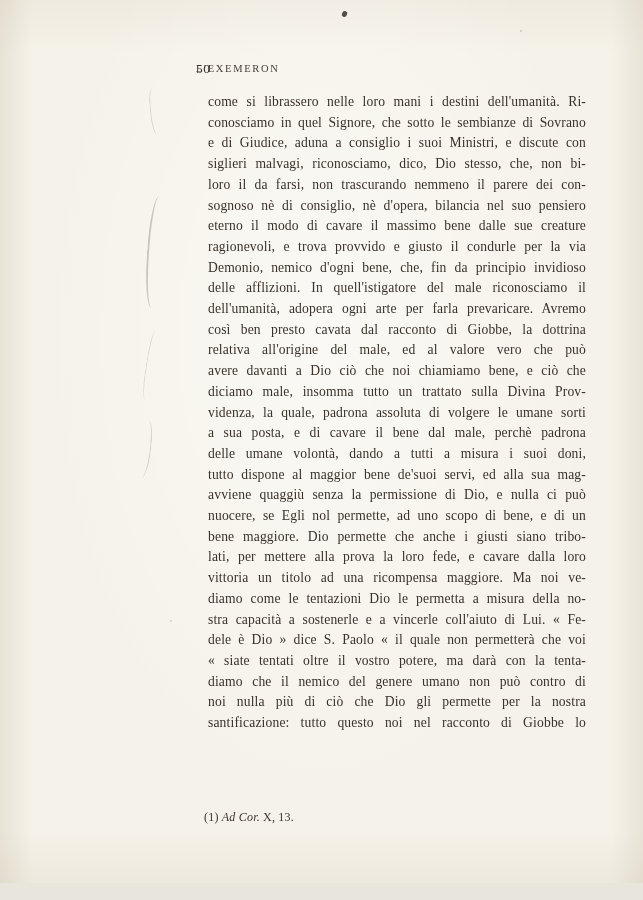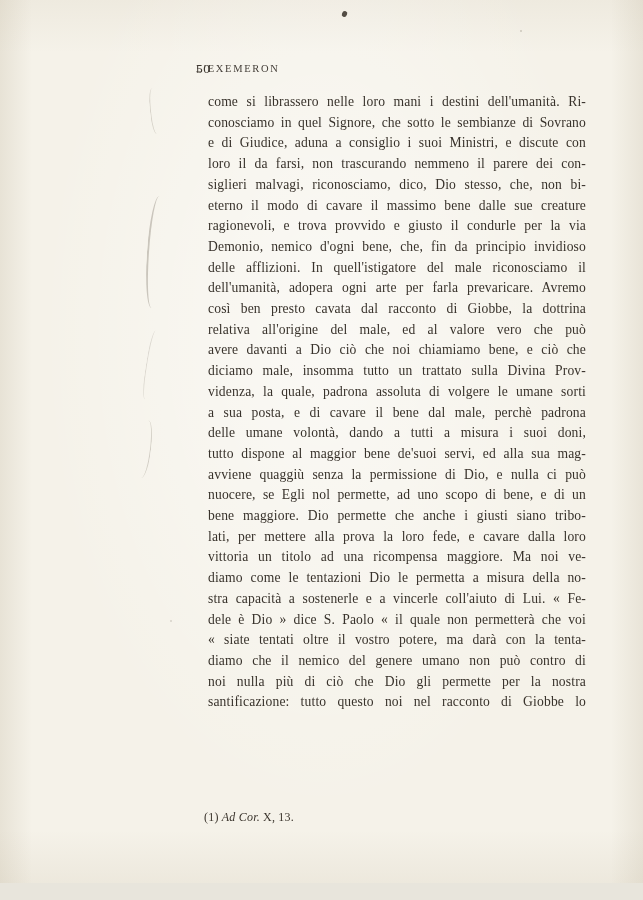--- a/index.html
+++ b/index.html
@@ -114,22 +114,23 @@
 
   <div class="header">
     <span class="pagenum">50</span>
     <span class="running-title">L'EXEMERON</span>
   </div>
 
   <div class="body-text">
     <div class="tline">come si librassero nelle loro mani i destini dell'umanità. Ri-</div>
     <div class="tline">conosciamo in quel Signore, che sotto le sembianze di Sovrano</div>
     <div class="tline">e di Giudice, aduna a consiglio i suoi Ministri, e discute con</div>
+    <div class="tline">siglieri malvagi, riconosciamo, dico, Dio stesso, che, non bi-</div>
     <div class="tline">loro il da farsi, non trascurando nemmeno il parere dei con-</div>
-    <div class="tline">siglieri malvagi, riconosciamo, dico, Dio stesso, che, non bi-</div>
+    <div class="tline">sognoso nè di consiglio, nè d'opera, bilancia nel suo pensiero</div>
     <div class="tline">eterno il modo di cavare il massimo bene dalle sue creature</div>
     <div class="tline">ragionevoli, e trova provvido e giusto il condurle per la via</div>
     <div class="tline">Demonio, nemico d'ogni bene, che, fin da principio invidioso</div>
     <div class="tline">delle afflizioni. In quell'istigatore del male riconosciamo il</div>
     <div class="tline">dell'umanità, adopera ogni arte per farla prevaricare. Avremo</div>
     <div class="tline">così ben presto cavata dal racconto di Giobbe, la dottrina</div>
     <div class="tline">relativa all'origine del male, ed al valore vero che può</div>
     <div class="tline">avere davanti a Dio ciò che noi chiamiamo bene, e ciò che</div>
     <div class="tline">diciamo male, insomma tutto un trattato sulla Divina Prov-</div>
     <div class="tline">videnza, la quale, padrona assoluta di volgere le umane sorti</div>

